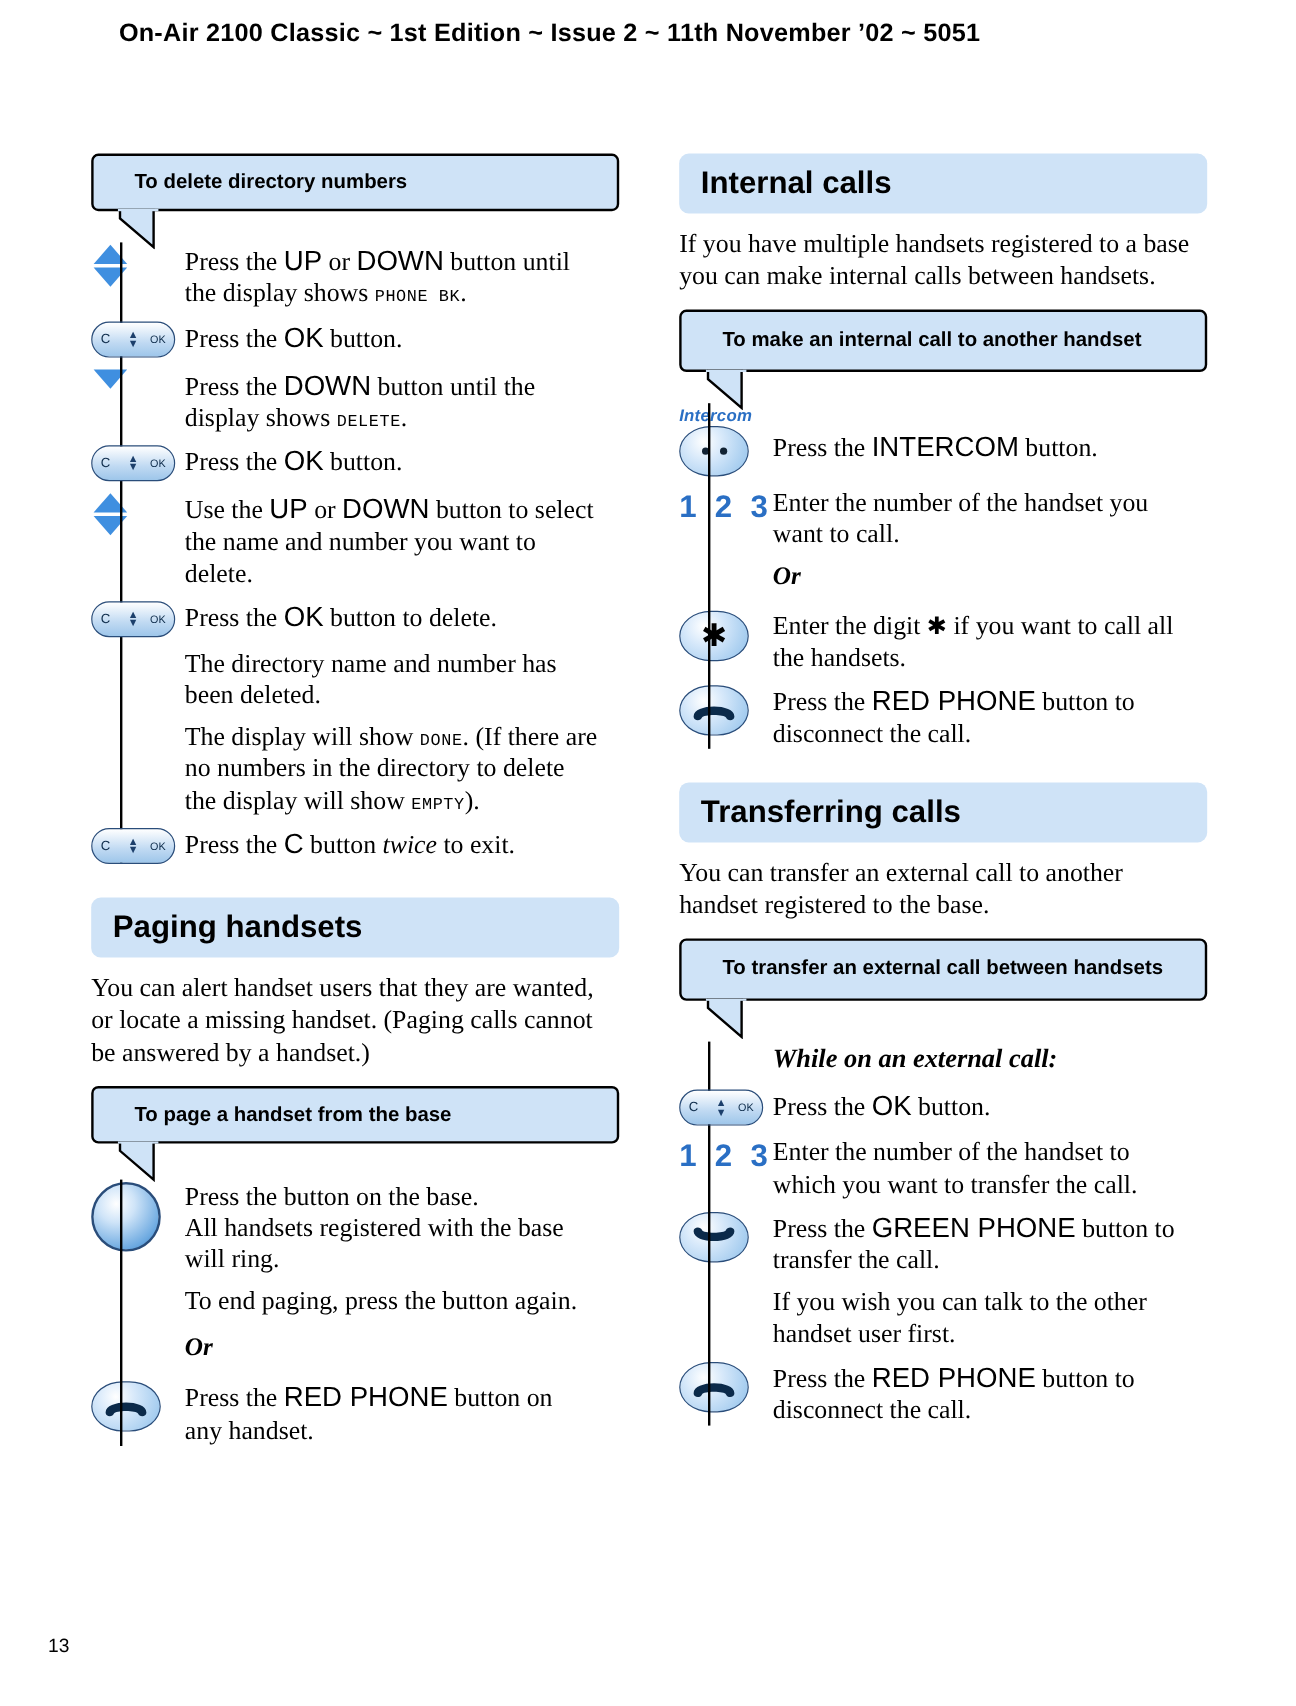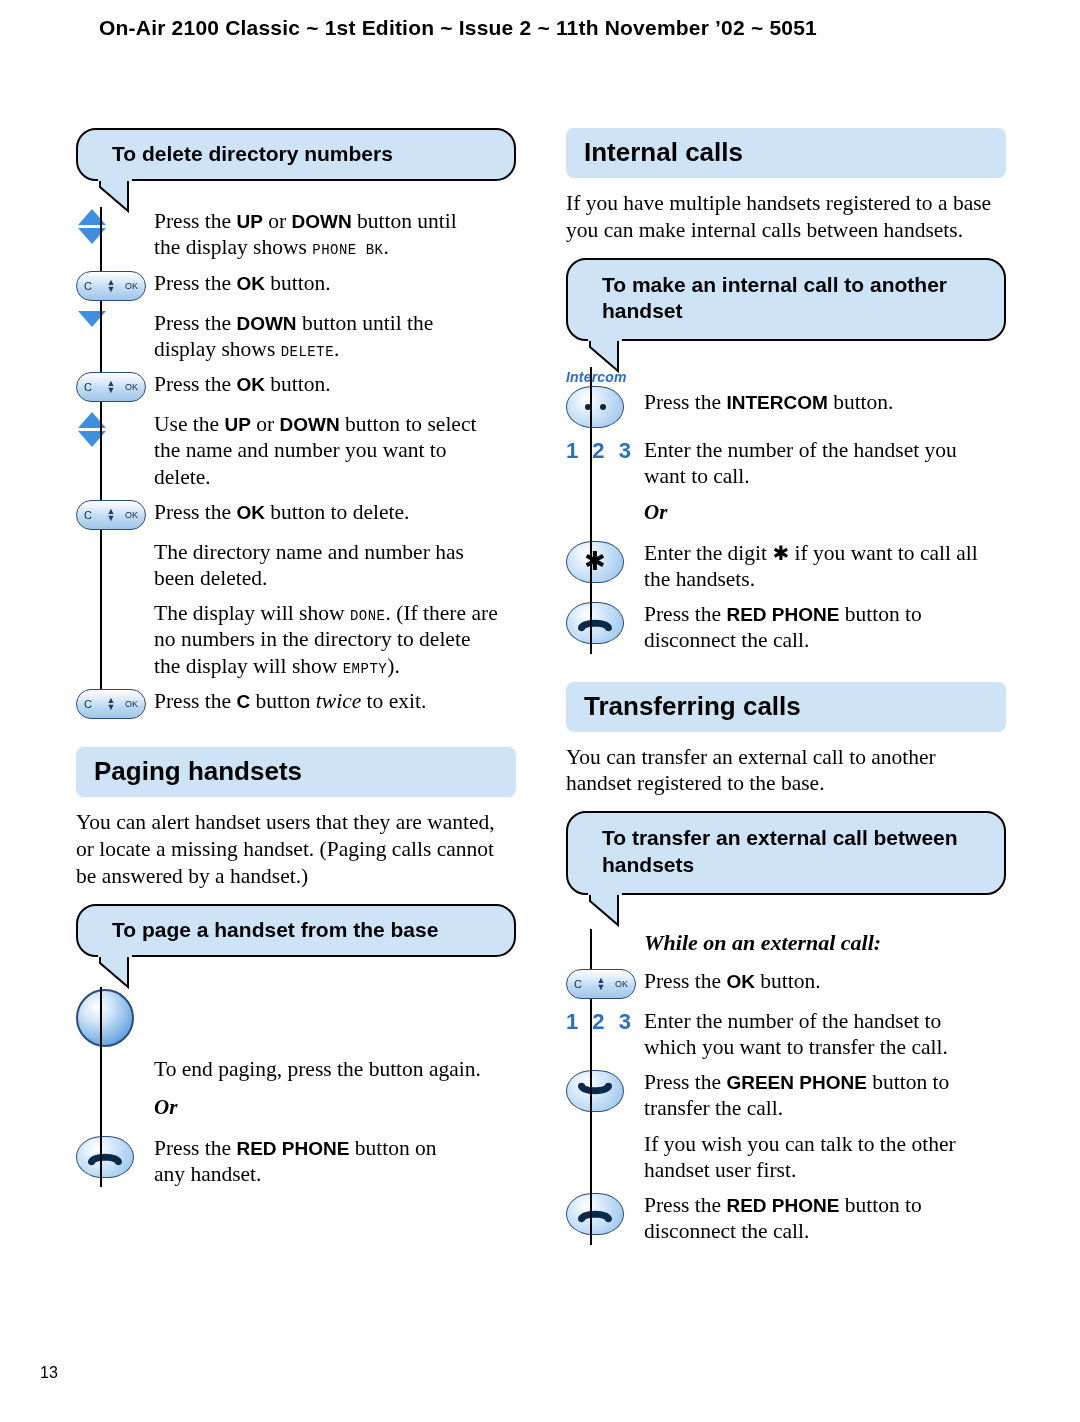--- a/index.html
+++ b/index.html
@@ -35,24 +35,24 @@
     font-weight:bold;
     font-size:26px;
     padding:9px 0 10px 18px;
     margin:0 0 12px 0;
     box-sizing:border-box;
   }
   .h-sub {
     position:relative;
     background:#cfe3f7;
     border:2px solid #000;
-    border-radius:20px;
+    border-radius:6px;
     font-family:"Liberation Sans", sans-serif;
     font-weight:bold;
-    font-size:21px;
+    font-size:17px;
     line-height:1.25;
     padding:11px 14px 12px 34px;
     box-sizing:border-box;
     margin:0;
   }
   .h-sub.tall { padding-top:12px; padding-bottom:15px; }
   
   .tail {
     position:absolute;
     left:20px; top:100%;
@@ -86,21 +86,21 @@
     align-items:flex-start;
     justify-content:flex-start;
     padding-top:2px;
   }
   .step .txt {
     font-size:21.5px;
     line-height:1.22;
     padding-top:1px;
   }
   .step.noicon .gutter { }
-  b, .b { font-weight:bold; font-family:"Liberation Sans", sans-serif; font-size:19px;}
+  b, .b { font-weight:normal; font-family:"Liberation Sans", sans-serif; font-size:23px;}
   .mono { font-family:"Liberation Mono", monospace; font-size:14px; letter-spacing:0.5px;}
   .ital { font-style:italic; }
   .or {
     font-style:italic;
     font-weight:bold;
     font-size:21px;
     font-family:"Liberation Serif", serif;
     margin:2px 0 6px 0;
   }
   p.body {
@@ -159,21 +159,21 @@
     color:#2a6fc4;
     margin-bottom:1px;
     letter-spacing:0.2px;
   }
   .dots { display:flex; gap:9px; }
   .dots i { width:6px;height:6px;border-radius:50%;background:#123; display:block;}
 
   .num123 {
     font-family:"Liberation Sans", sans-serif;
     font-weight:bold;
-    font-size:22px;
+    font-size:26px;
     color:#2a6fc4;
     letter-spacing:4px;
   }
   .star { font-size:26px; line-height:1; color:#000; }
 
   .phone-ico svg { display:block; }
 
   .basebtn {
     width:54px;height:54px;border-radius:50%;
     border:2px solid #2a4d7a;
@@ -333,20 +333,23 @@
 
   <div style="height:30px"></div>
 
   <div class="steps">
     <div class="railline"></div>
 
     <div class="step">
       <div class="gutter">
         <div class="basebtn"></div>
       </div>
+      <div class="txt">
+        Press the button on the base.<br>All handsets registered with the base<br>will ring.
+      </div>
     </div>
 
     <div class="step noicon">
       <div class="gutter"></div>
       <div class="txt">To end paging, press the button again.</div>
     </div>
 
     <div class="step noicon">
       <div class="gutter"></div>
       <div class="or">Or</div>

